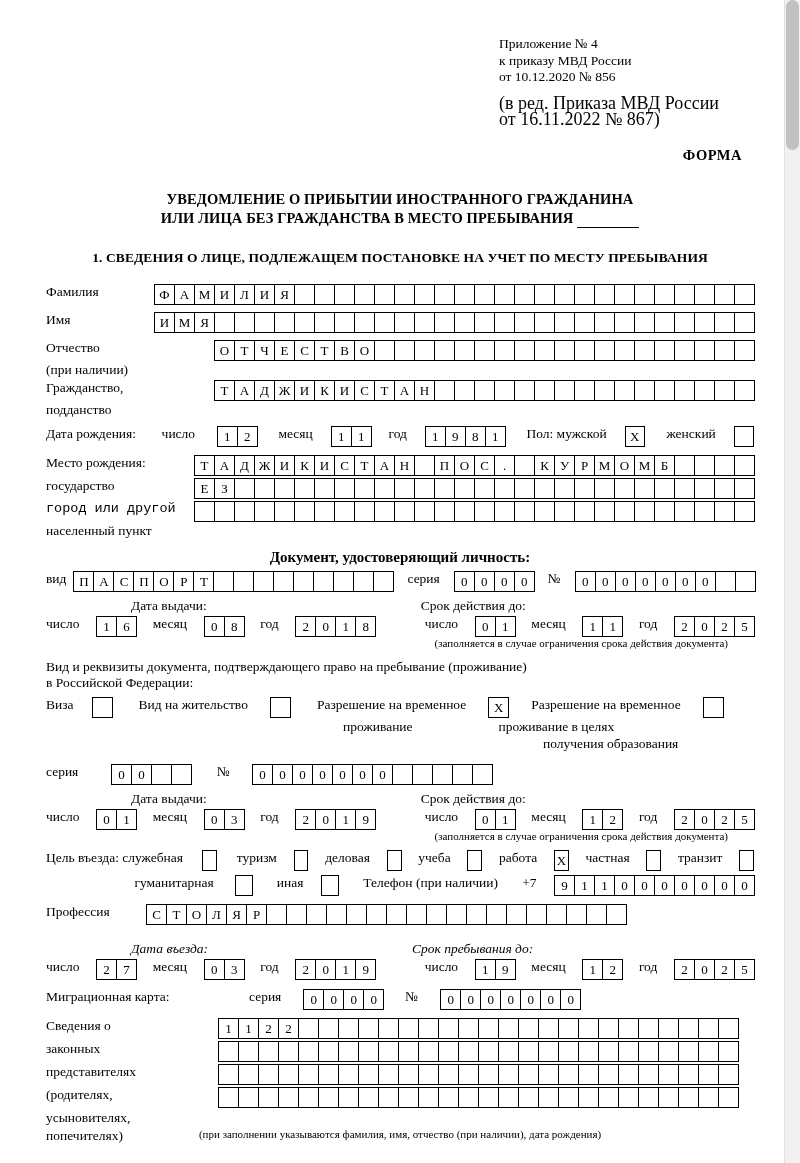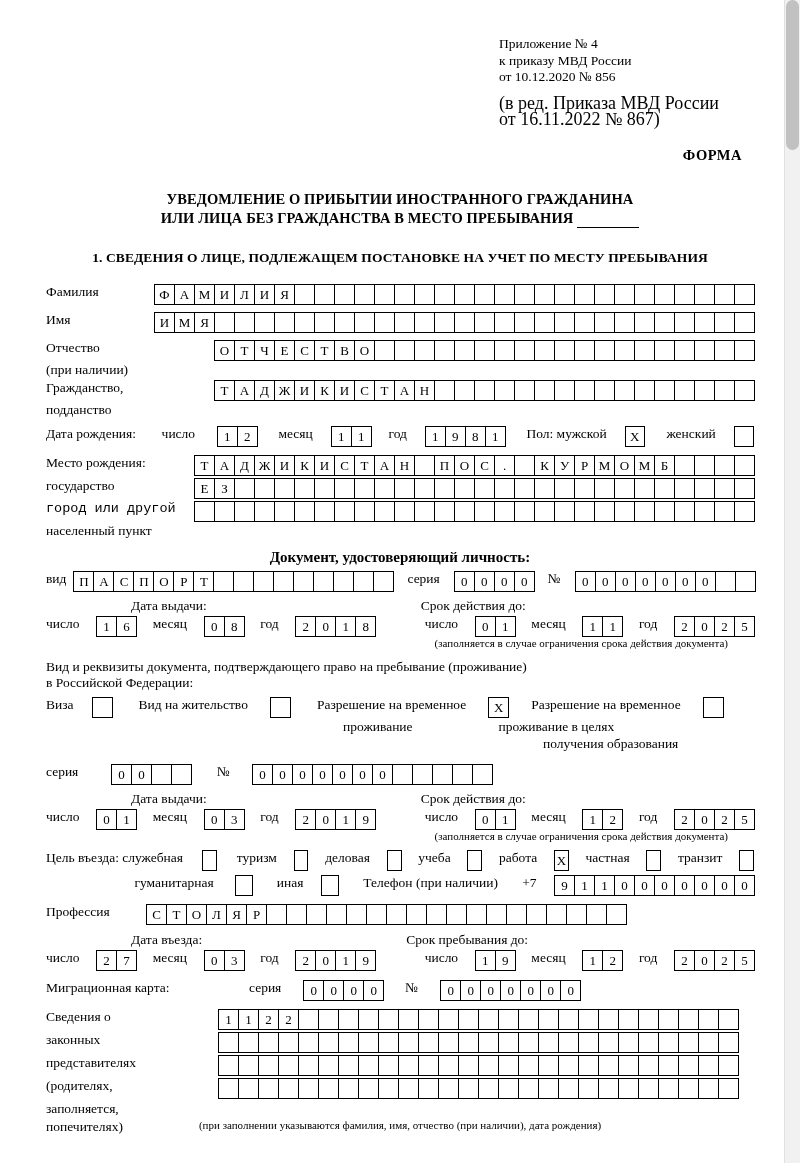--- a/index.html
+++ b/index.html
@@ -724,21 +724,21 @@
         <span class="cell"></span>
         <span class="cell"></span>
         <span class="cell"></span>
         <span class="cell"></span>
         <span class="cell"></span>
         <span class="cell"></span>
         <span class="cell"></span>
       </span>
   </div>
 
-  <div class="row" style="margin-top:7px;">
+  <div class="row" style="margin-top:16px;font-style:italic;">
     <span style="width:78px;display:inline-block;"></span>
     <span class="lbl">Дата въезда:</span>
     <span style="width:190px;display:inline-block;"></span>
     <span class="lbl">Срок пребывания до:</span>
   </div>
 
   <div class="row" style="margin-top:2px;">
     <span class="lbl">число</span>
     <span class="spacer4"></span>
     <span class="cells">
@@ -932,21 +932,21 @@
         <span class="cell"></span>
         <span class="cell"></span>
         <span class="cell"></span>
         <span class="cell"></span>
         <span class="cell"></span>
         <span class="cell"></span>
         <span class="cell"></span>
       </span>
   </div>
   <div class="row" style="margin-top:2px;">
-    <span class="lbl">заполняется,</span>
+    <span class="lbl">усыновителях,</span>
   </div>
   <div class="row" style="margin-top:2px;">
     <span class="lbl">попечителях)</span>
     <span style="width:62px;display:inline-block;"></span>
     <span class="small">(при заполнении указываются фамилия, имя, отчество (при наличии), дата рождения)</span>
   </div>
 
 </div>
 
 <div class="scrollbar">

